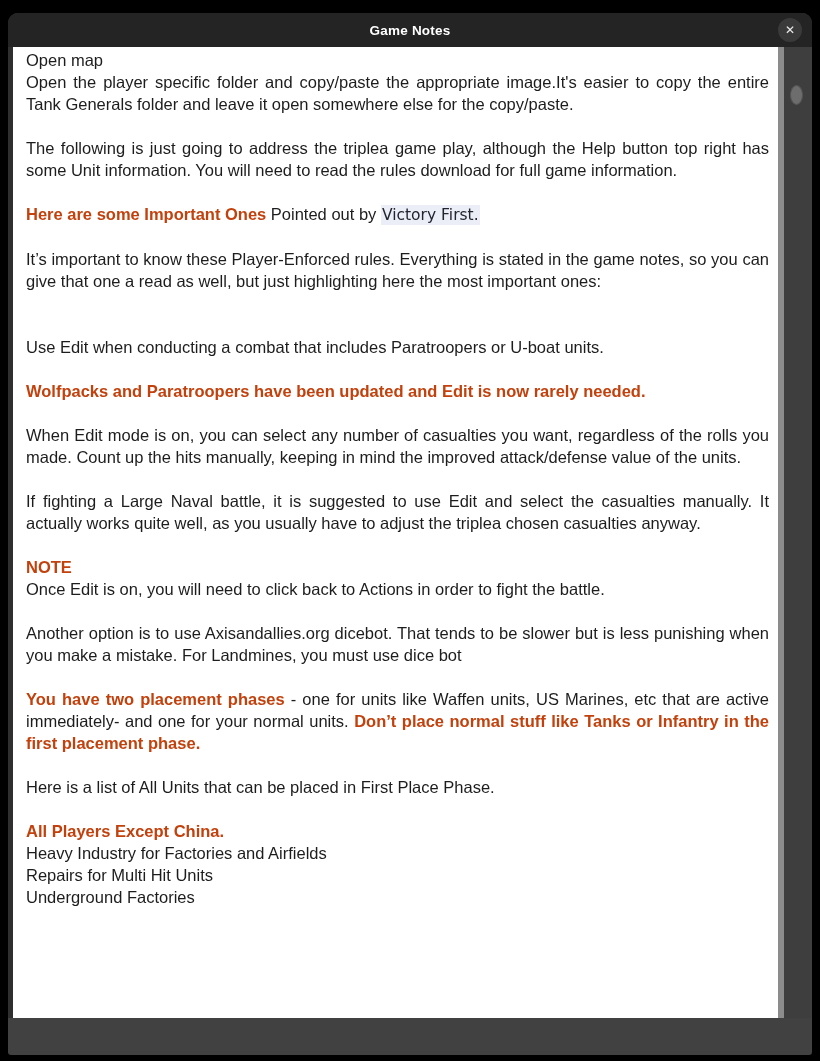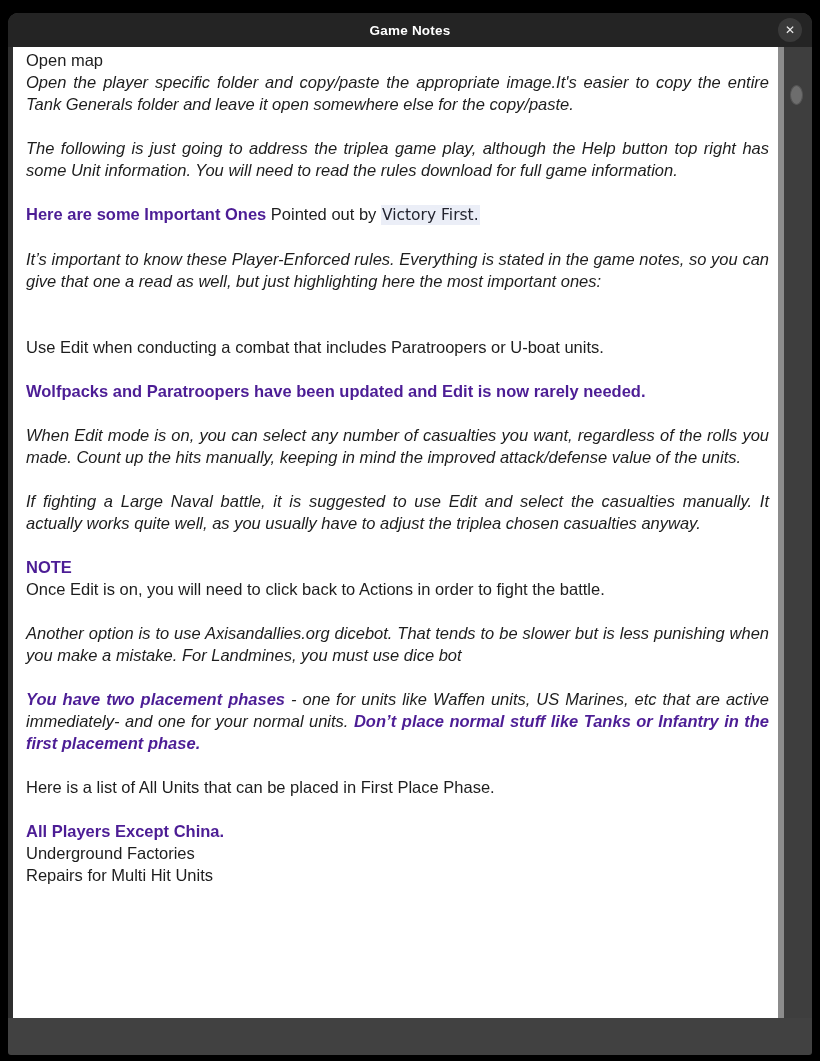--- a/index.html
+++ b/index.html
@@ -21,23 +21,23 @@
   .close-btn{position:absolute;right:10px;top:5px;width:24px;height:24px;
     border-radius:50%;background:#3a3a3a;border:none;color:#ededed;
     display:flex;align-items:center;justify-content:center;cursor:pointer;
     font-family:"DejaVu Sans",sans-serif;}
   .close-btn span{font-size:12px;line-height:1;}
   .body-row{flex:0 0 auto;height:971px;display:flex;}
   .left-edge{width:5px;background:#2f2f2f;flex:0 0 auto;}
   .content{width:765px;flex:0 0 auto;background:var(--content-bg);color:#1d1d1d;
     font-size:16.5px;line-height:22px;padding:2px 9px 0 13px;overflow:hidden;}
   .para{text-align:left;}
-  .para.justify{text-align:justify;font-style:italic;}
+  .para.justify{text-align:justify;}
   .blank{height:22px;}
-  .seg-bold{font-weight:bold;color:#4c1d95;}
+  .seg-bold{font-weight:bold;color:#c2410c;}
   .seg-highlight{background:var(--highlight-bg);color:#23242f;
     font-family:"DejaVu Sans",sans-serif;font-size:15.5px;padding:1px 1px;}
   .content-edge{width:6px;background:#8c8c8c;flex:0 0 auto;}
   .scroll-track{width:28px;background:#3e3e3e;flex:0 0 auto;position:relative;}
   .scroll-thumb{position:absolute;left:6px;top:38px;width:13px;height:20px;
     border-radius:50%;background:#6d6d6d;border:1px solid #555;}
   .bottom-bar{flex:1;background:var(--chrome);display:flex;align-items:center;
     justify-content:flex-end;margin-top:44px;}
   .ok-btn{width:86px;height:23px;border-radius:4px;
     background:linear-gradient(#5c5c5c,#484848);border:1px solid #707070;
@@ -81,22 +81,23 @@
           <div class="para"><span class="seg-bold">NOTE</span></div>
           <div class="para"><span class="seg-normal">Once Edit is on, you will need to click back to Actions in order to fight the battle.</span></div>
           <div class="blank"></div>
           <div class="para justify"><span class="seg-normal">Another option is to use Axisandallies.org dicebot. That tends to be slower but is less punishing when you make a mistake. For Landmines, you must use dice bot</span></div>
           <div class="blank"></div>
           <div class="para justify"><span class="seg-bold">You have two placement phases</span><span class="seg-normal"> - one for units like Waffen units, US Marines, etc that are active immediately- and one for your normal units. </span><span class="seg-bold">Don’t place normal stuff like Tanks or Infantry in the first placement phase.</span></div>
           <div class="blank"></div>
           <div class="para"><span class="seg-normal">Here is a list of All Units that can be placed in First Place Phase.</span></div>
           <div class="blank"></div>
           <div class="para"><span class="seg-bold">All Players Except China.</span></div>
+          <div class="para"><span class="seg-normal">Heavy Industry for Factories and Airfields</span></div>
+          <div class="para"><span class="seg-normal">Repairs for Multi Hit Units</span></div>
           <div class="para"><span class="seg-normal">Underground Factories</span></div>
-          <div class="para"><span class="seg-normal">Repairs for Multi Hit Units</span></div>
         </div>
       <div class="content-edge"></div>
       <div class="scroll-track">
         <div class="scroll-thumb"></div>
       </div>
     </div>
 
     <div class="bottom-bar">
       <button class="ok-btn">OK</button>
     </div>

